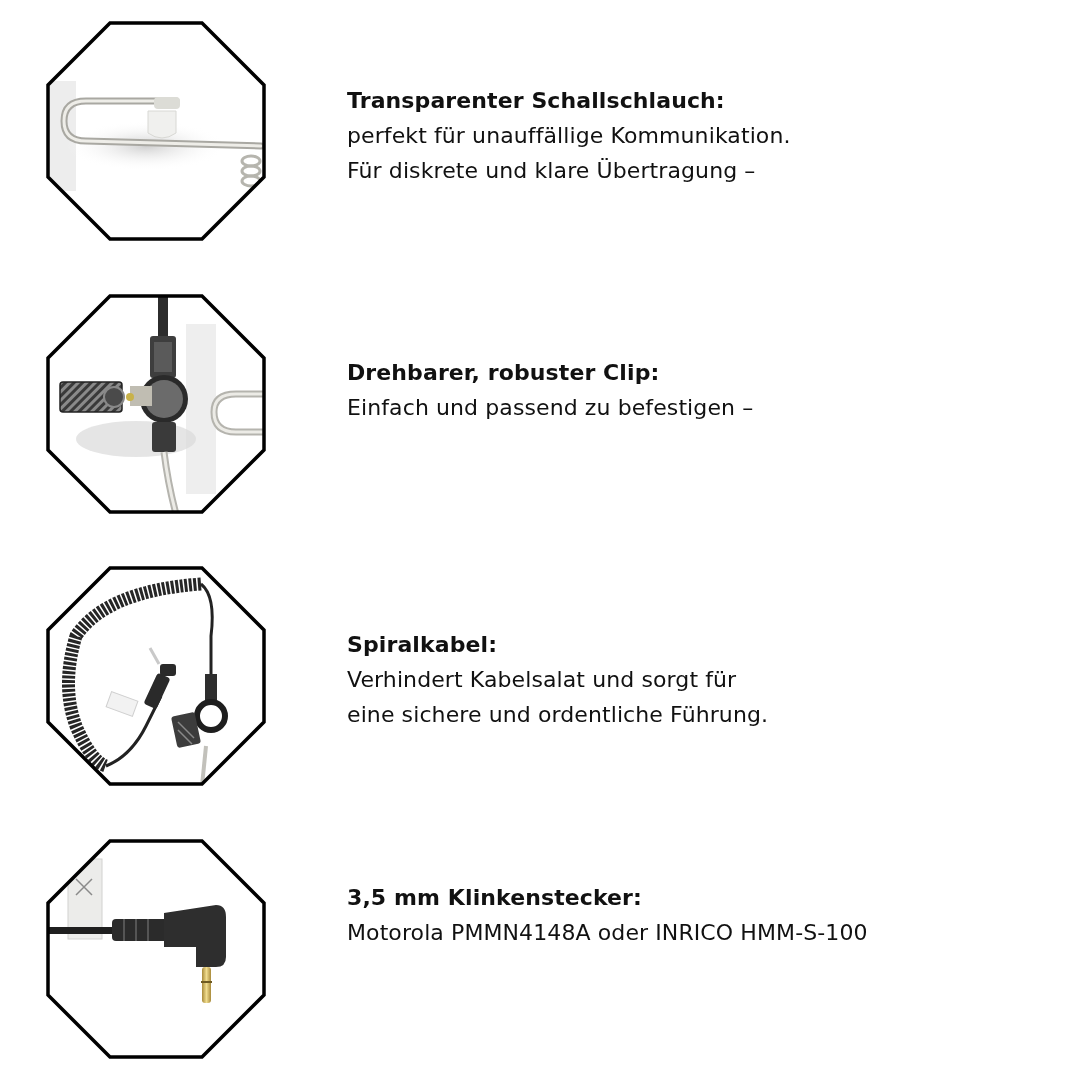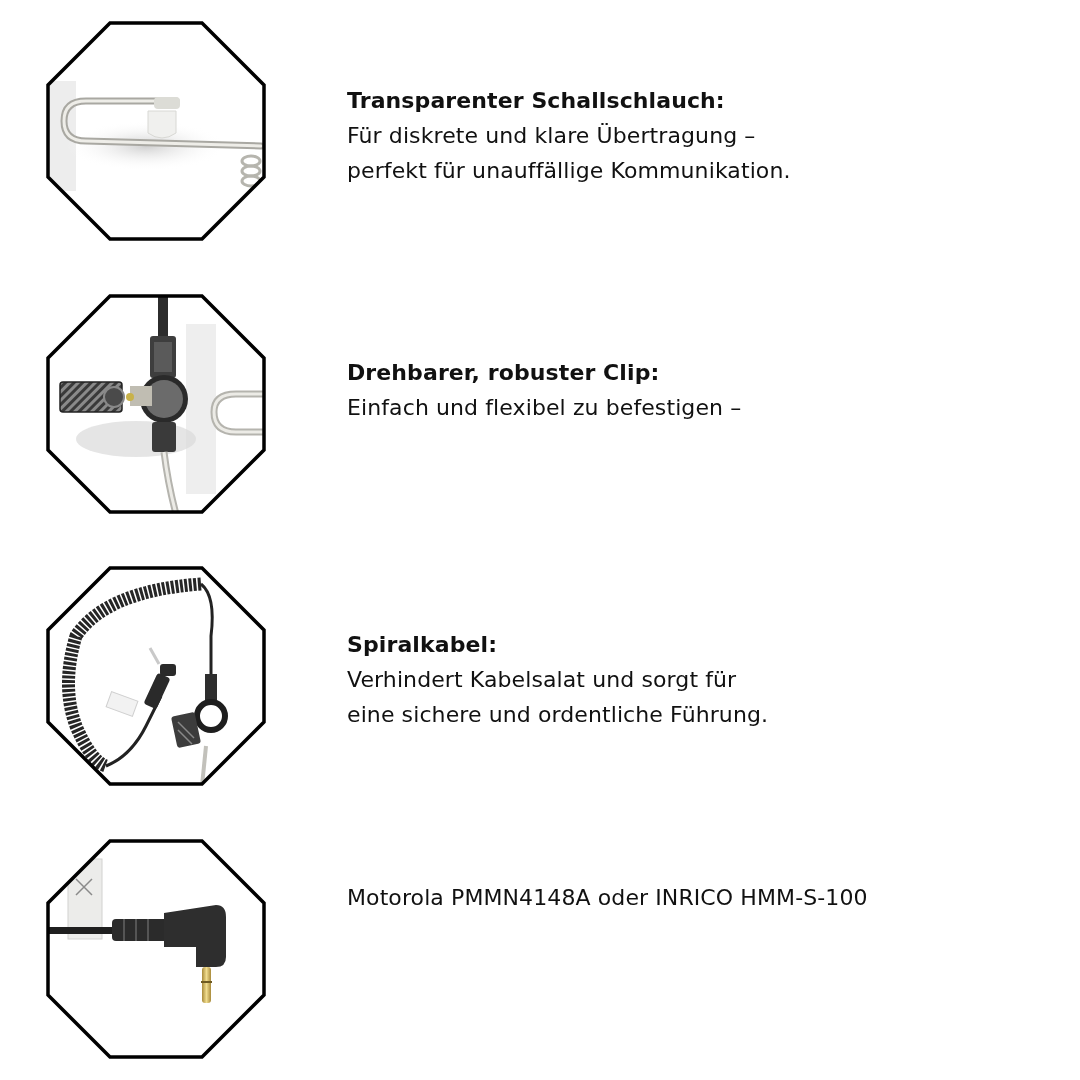--- a/index.html
+++ b/index.html
@@ -79,22 +79,22 @@
         <rect x="108" y="76" width="26" height="12" rx="4" fill="#dcdcd6"></rect>
         <ellipse cx="205" cy="140" rx="9" ry="5" fill="none" stroke="#b6b5ae" stroke-width="3"></ellipse>
         <ellipse cx="205" cy="150" rx="9" ry="5" fill="none" stroke="#b6b5ae" stroke-width="3"></ellipse>
         <ellipse cx="205" cy="160" rx="9" ry="5" fill="none" stroke="#b6b5ae" stroke-width="3"></ellipse>
       </g>
       <polygon points="64,2 156,2 218,64 218,156 156,218 64,218 2,156 2,64" fill="none" stroke="#000000" stroke-width="3.5"></polygon>
     </svg>
   </div>
   <div class="text-block" style="top:62px;">
     <span class="title">Transparenter Schallschlauch:</span>
+    <span class="line">perfekt für unauffällige Kommunikation.</span>
     <span class="line">Für diskrete und klare Übertragung –</span>
-    <span class="line">perfekt für unauffällige Kommunikation.</span>
   </div>
 </div>
 
 <div class="feature" style="top:294px;">
   <div class="octagon-wrap">
     <svg viewBox="0 0 220 220">
       <defs>
         <clipPath id="oct2">
             <polygon points="64,2 156,2 218,64 218,156 156,218 64,218 2,156 2,64"></polygon>
           </clipPath>
@@ -127,21 +127,21 @@
         <path d="M 118 158 Q 122 190 130 220" fill="none" stroke="#ecebe6" stroke-width="3"></path>
 
         <path d="M 220 100 L 190 100 Q 168 100 168 118 Q 168 138 190 138 L 220 138" fill="none" stroke="#b5b4ae" stroke-width="7"></path>
         <path d="M 220 100 L 190 100 Q 168 100 168 118 Q 168 138 190 138 L 220 138" fill="none" stroke="#ecebe6" stroke-width="3"></path>
       </g>
       <polygon points="64,2 156,2 218,64 218,156 156,218 64,218 2,156 2,64" fill="none" stroke="#000000" stroke-width="3.5"></polygon>
     </svg>
   </div>
   <div class="text-block" style="top:61px;">
     <span class="title">Drehbarer, robuster Clip:</span>
-    <span class="line">Einfach und flexibel zu befestigen –</span>
+    <span class="line">Einfach und passend zu befestigen –</span>
   </div>
 </div>
 
 <div class="feature" style="top:566px;padding-left:8px;">
   <div class="octagon-wrap">
     <svg viewBox="0 0 220 220">
       <defs>
         <clipPath id="oct3">
             <polygon points="64,2 156,2 218,64 218,156 156,218 64,218 2,156 2,64"></polygon>
           </clipPath>
@@ -205,15 +205,16 @@
 
         <path d="M 118 74 L 170 66 Q 180 66 180 78 L 180 118 Q 180 128 170 128 L 150 128 L 150 108 L 118 108 Z" fill="#2e2e2e"></path>
 
         <rect x="156" y="128" width="9" height="36" rx="3" fill="url(#pin4)"></rect>
         <rect x="155" y="142" width="11" height="2" fill="#6e5a22"></rect>
       </g>
       <polygon points="64,2 156,2 218,64 218,156 156,218 64,218 2,156 2,64" fill="none" stroke="#000000" stroke-width="3.5"></polygon>
     </svg>
   </div>
   <div class="text-block" style="top:41px;">
+    <span class="title">3,5 mm Klinkenstecker:</span>
     <span class="line">Motorola PMMN4148A oder INRICO HMM-S-100</span>
   </div>
 </div>
 
 </body></html>

